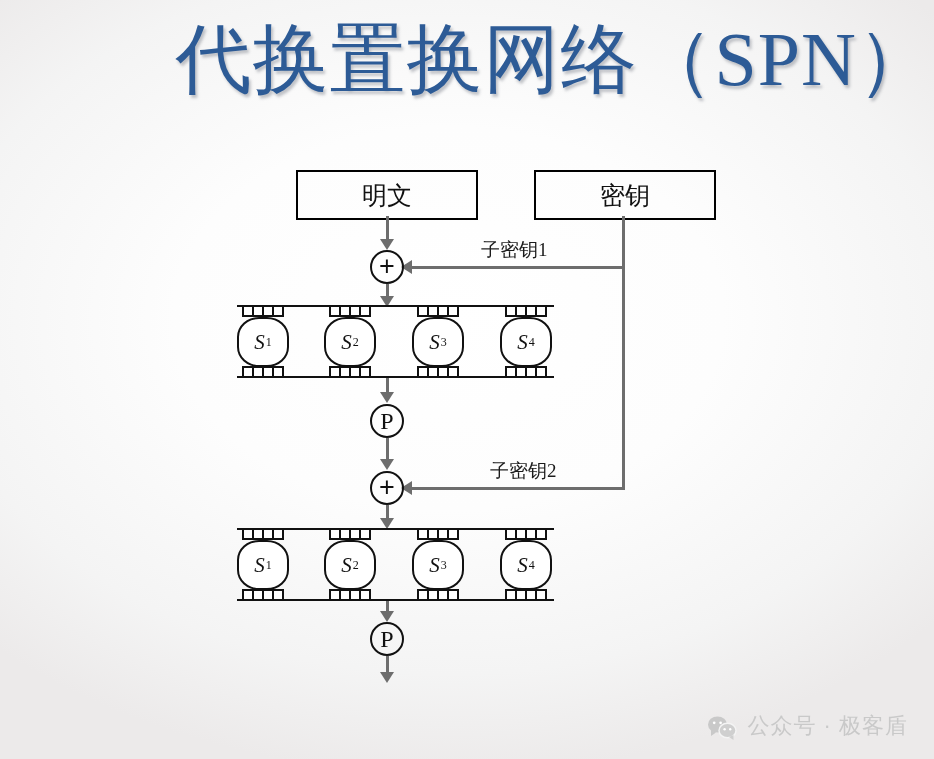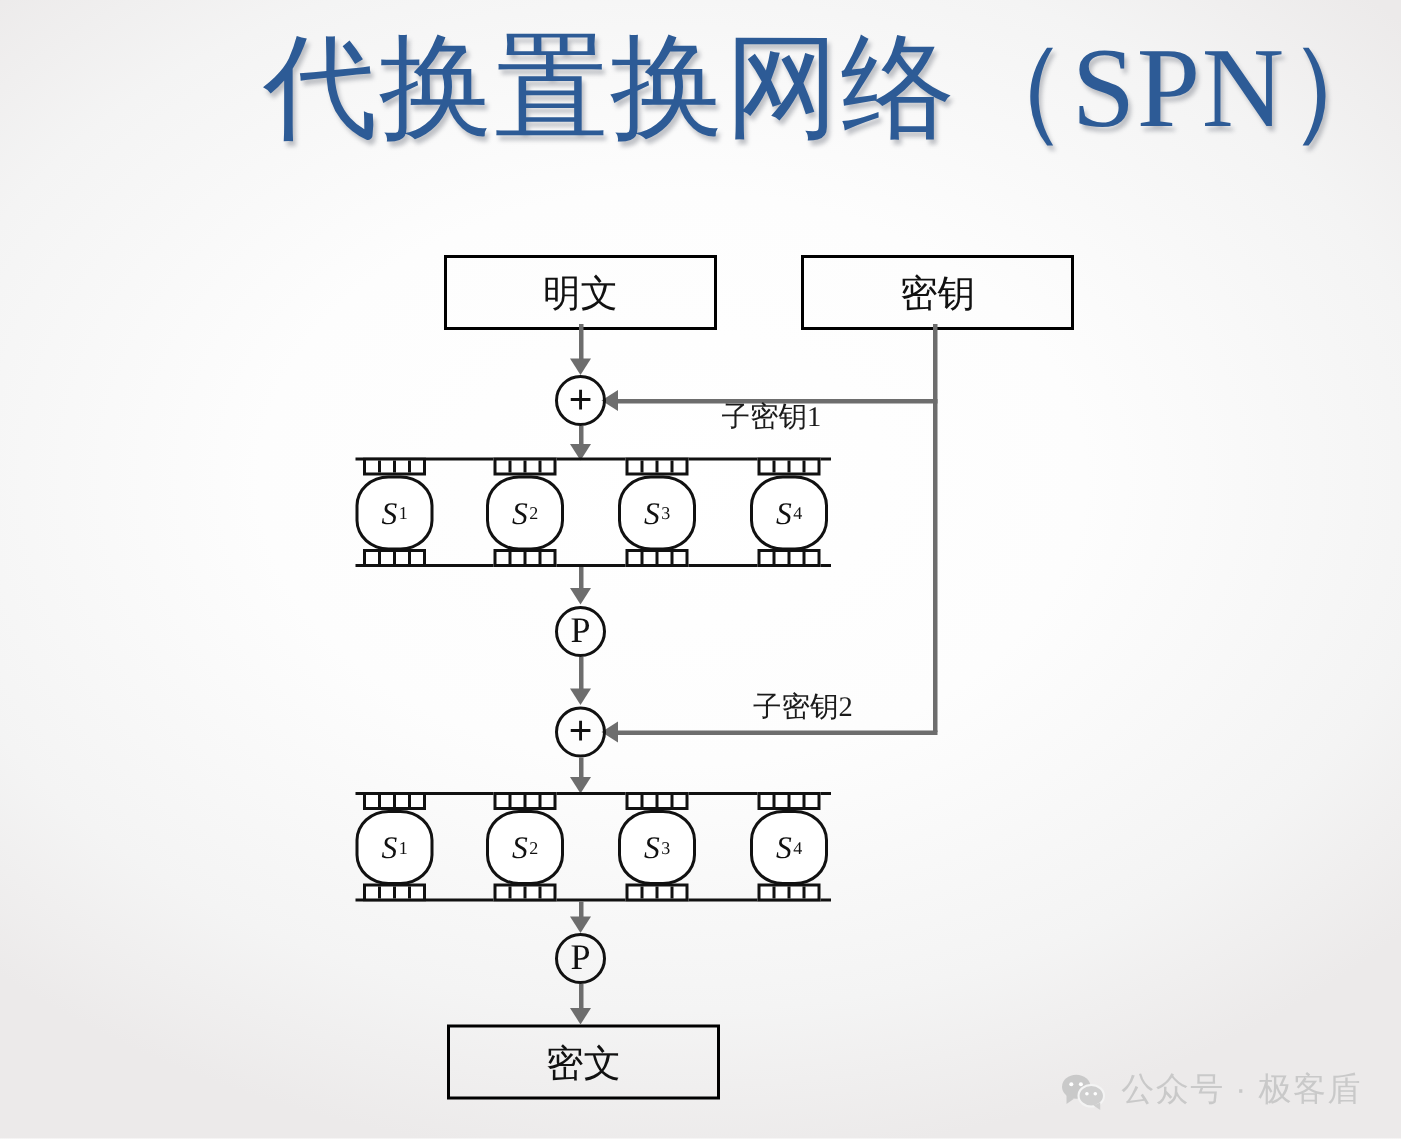--- a/index.html
+++ b/index.html
@@ -197,32 +197,29 @@
   <div id="title">代换置换网络（SPN）</div>
 
   <div id="diagram">
 
     <div class="dgbox" id="box-plaintext">
       <span>明文</span>
     </div>
     <div class="dgbox" id="box-key">
       <span>密钥</span>
     </div>
-    <div class="dgbox" id="box-cipher">
-      <span>密文</span>
-    </div>
 
     <div class="vline" style="left:386px; top:216px; height:26px;"></div>
     <div class="arrow-down" style="left:380px; top:239px;"></div>
 
     <div class="vline" style="left:622px; top:216px; height:272px;"></div>
 
     <div class="hline" style="left:405px; top:266px; width:220px;"></div>
     <div class="arrow-left" style="left:401px; top:260px;"></div>
-    <div class="edge-label" style="left:481px; top:237px;margin-top:28px;">子密钥1</div>
+    <div class="edge-label" style="left:481px; top:237px;">子密钥1</div>
 
     <div class="circ" id="xor1">
       <span class="xor-glyph">+</span>
     </div>
 
     <div class="vline" style="left:386px; top:284px; height:14px;"></div>
     <div class="arrow-down" style="left:380px; top:296px;"></div>
 
     <div class="sband" id="sband1">
       <div class="rail top"></div>
@@ -302,21 +299,21 @@
 
     <div class="circ" id="perm1">
       <span>P</span>
     </div>
 
     <div class="vline" style="left:386px; top:438px; height:22px;"></div>
     <div class="arrow-down" style="left:380px; top:459px;"></div>
 
     <div class="hline" style="left:405px; top:487px; width:220px;"></div>
     <div class="arrow-left" style="left:401px; top:481px;"></div>
-    <div class="edge-label" style="left:502px; top:458px;">子密钥2</div>
+    <div class="edge-label" style="left:490px; top:458px;">子密钥2</div>
 
     <div class="circ" id="xor2">
       <span class="xor-glyph">+</span>
     </div>
 
     <div class="vline" style="left:386px; top:505px; height:14px;"></div>
     <div class="arrow-down" style="left:380px; top:518px;"></div>
 
     <div class="sband" id="sband2">
       <div class="rail top"></div>

